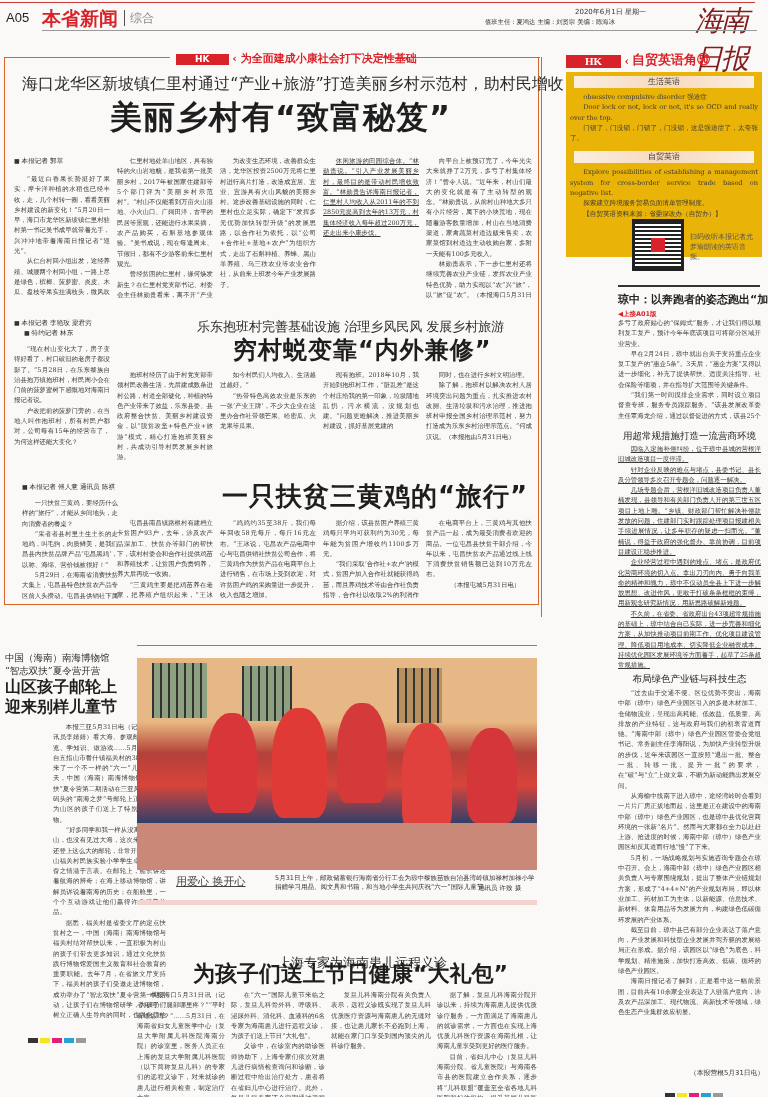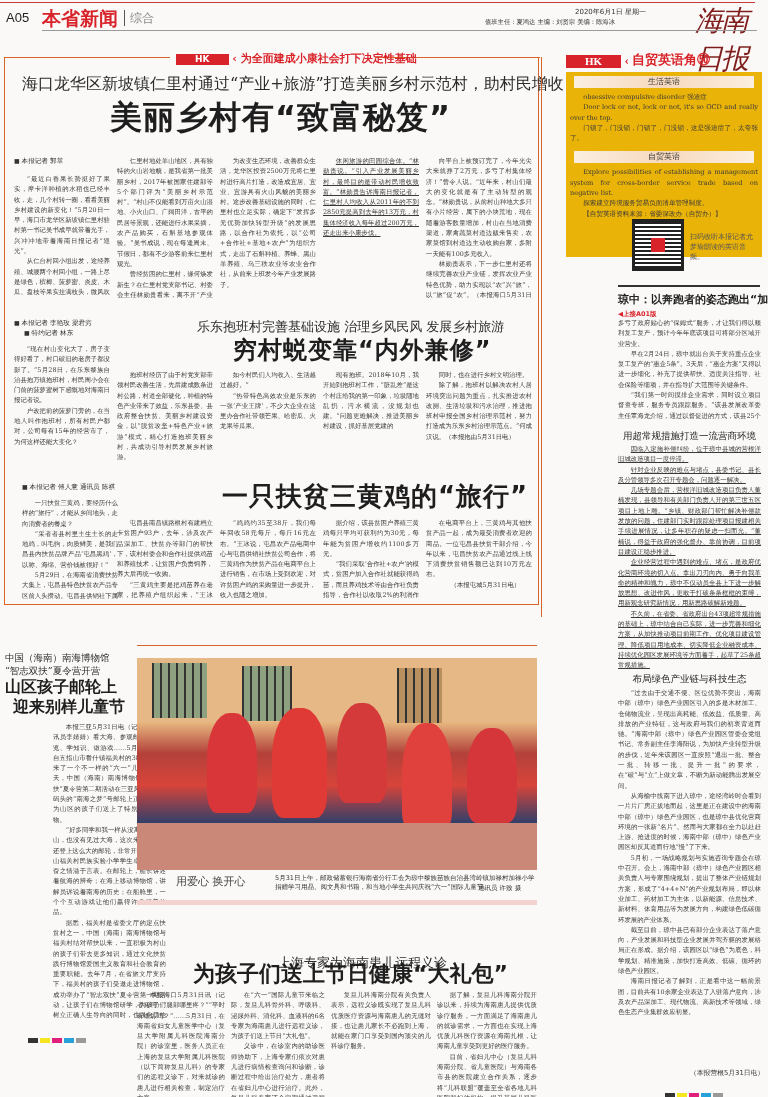--- a/index.html
+++ b/index.html
@@ -200,21 +200,21 @@
   <p>从海榆中线南下进入琼中，途经湾岭时会看到一片片厂房正拔地而起，这里是正在建设中的海南中部（琼中）绿色产业园区，也是琼中县优化营商环境的一张新“名片”。然而与大家都在全力以赴赶上游、抢进度的时候，海南中部（琼中）绿色产业园区却反其道而行地“慢”了下来。</p>
   <p>5月初，一场战略规划与实施咨询专题会在琼中召开。会上，海南中部（琼中）绿色产业园区相关负责人与专家围绕规划，提出了整体产业链规划方案，形成了“4+4+N”的产业规划布局，即以林业加工、药材加工为主体，以新能源、信息技术、新材料、体育用品等为发展方向，构建绿色低碳循环发展的产业体系。</p>
   <p>截至目前，琼中县已有部分企业表达了落户意向，产业发展和科技型企业发展并驾齐驱的发展格局正在形成。据介绍，该园区以“绿色”为底色，科学规划、精准施策，加快打造高效、低碳、循环的绿色产业园区。</p>
   <p>海南日报记者了解到，正是看中这一幅前景图，目前共有10余家企业表达了入驻落户意向，涉及农产品深加工、现代物流、高新技术等领域，绿色生态产业集群效应初显。</p>
 </div>
 <div class="abs" style="left:690px; top:1068px; font-size:6.8px; color:#333;">（本报营根5月31日电）</div>
 
 <div class="abs headline-sub" style="left:5px; top:652px; font-size:9.5px; white-space:nowrap;">中国（海南）南海博物馆</div>
 <div class="abs headline-sub" style="left:5px; top:665px; font-size:9.5px; white-space:nowrap;">“智志双扶”夏令营开营</div>
 <div class="abs headline-main" style="left:5px; top:677px; font-size:16px; white-space:nowrap; letter-spacing:0;">山区孩子邮轮上</div>
-<div class="abs headline-main" style="left:13px; top:697px; font-size:16px; white-space:nowrap; letter-spacing:0;">迎来别样儿童节</div>
+<div class="abs headline-main" style="left:5px; top:697px; font-size:16px; white-space:nowrap; letter-spacing:0;">迎来别样儿童节</div>
 <div class="col body-text" style="left:5px; top:722px; width:113px; height:298px;margin-left:48px;">
   <p>本报三亚5月31日电（记者礼祝 通讯员李婧婧）看大海、参观邮轮、观展览、学知识、做游戏……5月31日，来自五指山市番什镇福关村的38名孩子迎来了一个不一样的“六一”儿童节。当天，中国（海南）南海博物馆“智志双扶”夏令营第二期活动在三亚凤凰岛邮轮码头的“南海之梦”号邮轮上正式开营，为山区的孩子们送上了特别的节日礼物。</p>
   <p>“好多同学和我一样从没离开过五指山，也没有见过大海，这次来到三亚，还登上这么大的邮轮，非常开心！”五指山福关村民族实验小学学生卓阳梅的兴奋之情溢于言表。在邮轮上，船长讲述着航海的辨奇；在海上移动博物馆，讲解员诉说着南海的历史；在船舱里，一个个互动游戏让他们赢得许多精美礼品。</p>
   <p>据悉，福关村是省委文厅的定点扶贫村之一，中国（海南）南海博物馆与福关村结对帮扶以来，一直积极为村山的孩子们带去更多知识，通过文化扶贫践行博物馆爱国主义教育和社会教育的重要职能。去年7月，在省旅文厅支持下，福关村的孩子们受邀走进博物馆，成功举办了“智志双扶”夏令营第一期活动，让孩子们在博物馆研学，为孩子们树立正确人生导向的同时，也强化了他们对自身以及社会的认同感。</p>
 
 </div>
 <div class="abs color-bar" style="left:28px; top:1028px;">
   <span style="background: rgb(51, 51, 51);"></span><span style="background: rgb(245, 230, 32);"></span><span style="background: rgb(224, 32, 122);"></span><span style="background: rgb(40, 160, 216);"></span><span style="background: rgb(153, 153, 153);"></span>
 </div>
 
@@ -223,21 +223,21 @@
   <div style="position:absolute; left:15px; top:5px; width:55px; height:55px; background:repeating-linear-gradient(90deg,#333 0 2px,#8da080 2px 8px);"></div>
   <div style="position:absolute; left:105px; top:8px; width:50px; height:55px; background:repeating-linear-gradient(90deg,#333 0 2px,#8da080 2px 8px);"></div>
   <div style="position:absolute; left:260px; top:10px; width:45px; height:55px; background:repeating-linear-gradient(90deg,#333 0 2px,#b89060 2px 8px);"></div>
   <div class="kid" style="left:70px; top:55px; width:50px; height:100px; background:#d9363a;"></div>
   <div class="kid" style="left:135px; top:50px; width:55px; height:110px; background:#e03a36;"></div>
   <div class="kid" style="left:200px; top:45px; width:50px; height:100px; background:#d43a3a;"></div>
   <div class="kid" style="left:265px; top:65px; width:50px; height:110px; background:#e0413c;"></div>
   <div class="kid" style="left:330px; top:70px; width:50px; height:95px; background:#d5363a;"></div>
   <div style="position:absolute; left:0; bottom:0; width:100%; height:22%; background:#c98878;"></div>
 </div>
-<div class="abs caption-main" style="left:176px; top:874px;">用爱心 换开心</div>
+<div class="abs caption-main" style="left:176px; top:874px;text-decoration:underline;">用爱心 换开心</div>
 <div class="abs caption-text" style="left:275px; top:874px; width:262px;">5月31日上午，邮政储蓄银行海南省分行工会为琼中黎族苗族自治县湾岭镇加禄村加禄小学捐赠学习用品、阅文具和书籍，和当地小学生共同庆祝“六一”国际儿童节。</div>
 <div class="abs caption-text" style="left:478px; top:884px;">通讯员 许致 摄</div>
 <div class="abs orange-rule" style="left:137px; top:645px; width:400px;"></div>
 <div class="abs" style="left:137px; top:900px; width:400px; height:5px; background:#f3d3d0;"></div>
 
 <div class="abs headline-sub" style="left:278px; top:942px; font-size:13px; white-space:nowrap;margin-top:12px;">上海专家为海南患儿远程义诊</div>
 <div class="abs headline-main" style="left:193px; top:959px; font-size:22px; white-space:nowrap; letter-spacing:0;">为孩子们送上节日健康“大礼包”</div>
 <div class="col body-text" style="left:137px; top:990px; width:88px; height:107px;">
   <p>本报海口5月31日讯（记者马珂）“腿部哪里疼？”“平时有锻炼吗？”……5月31日，在海南省妇女儿童医学中心（复旦大学附属儿科医院海南分院）的诊室里，医务人员正在上海的复旦大学附属儿科医院（以下简称复旦儿科）的专家们的远程义诊下，对来就诊的患儿进行相关检查，制定治疗方案。</p>
 </div>

